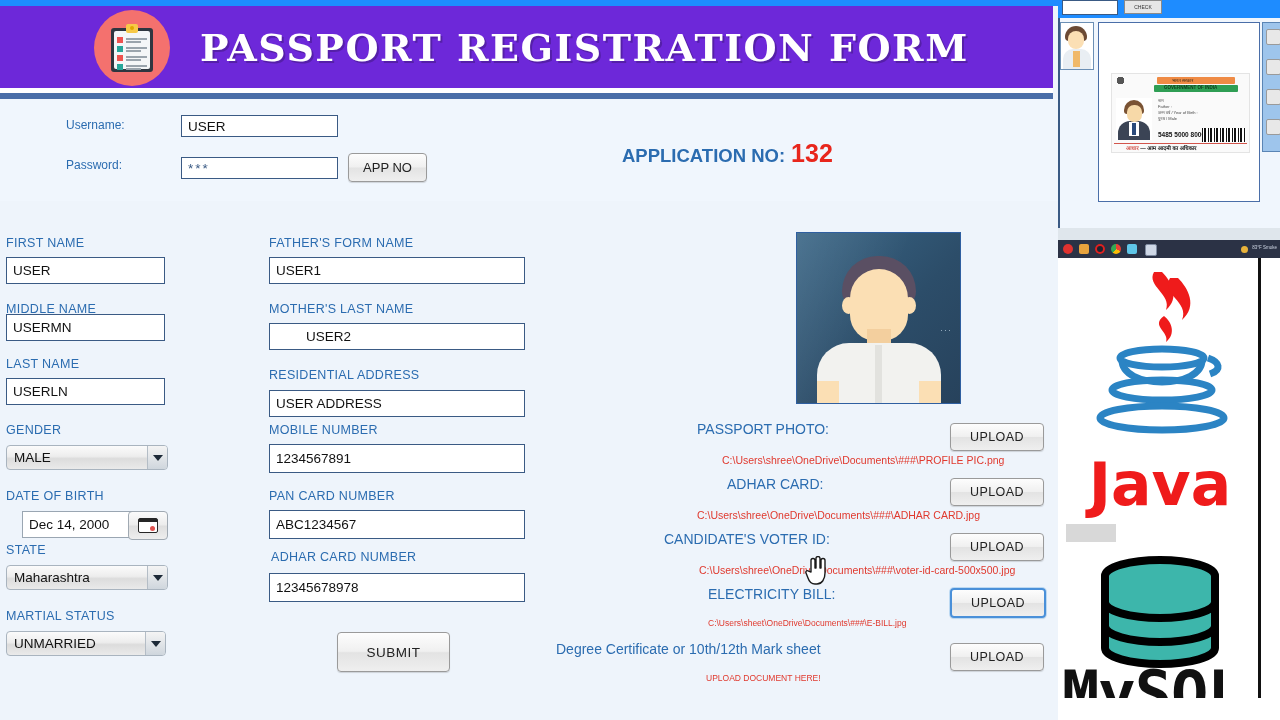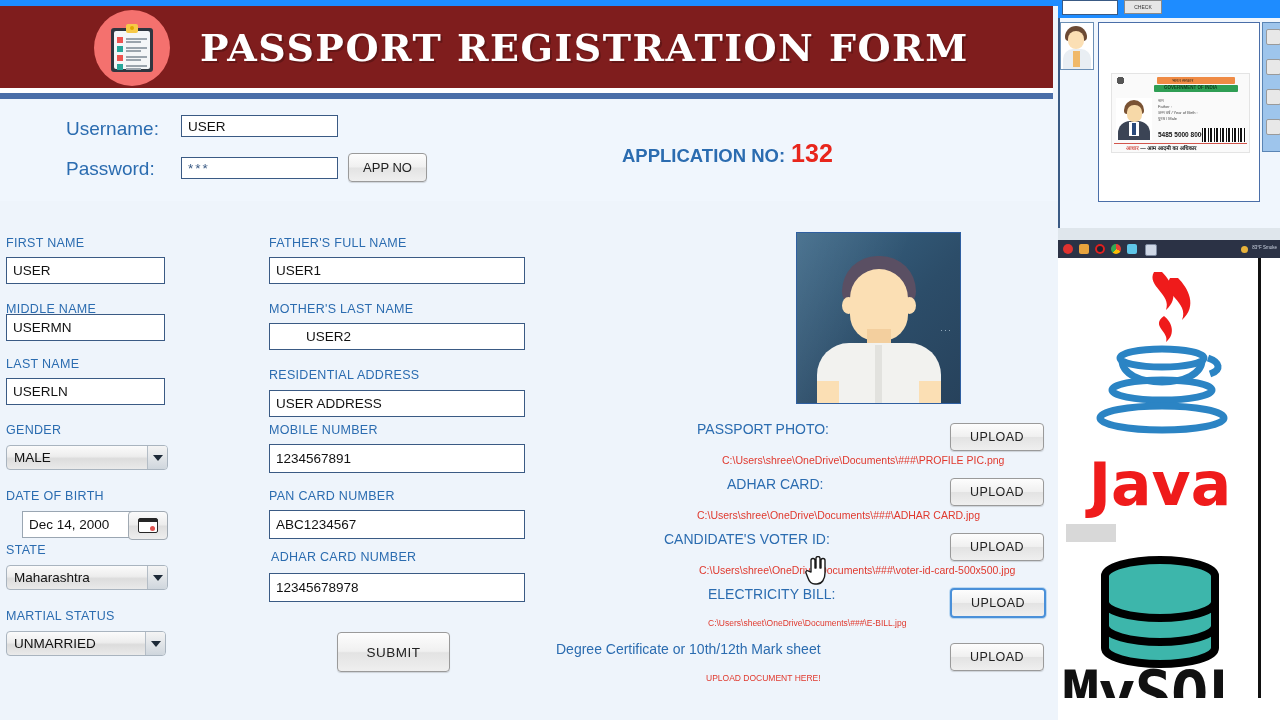--- a/index.html
+++ b/index.html
@@ -10,21 +10,21 @@
     position:relative;
   }
   
   #app-window{
     position:absolute;left:0;top:0;width:1058px;height:720px;
     background:#eef4fb;overflow:hidden;
   }
   
   #header-banner{
     position:absolute;left:0;top:6px;width:1053px;height:82px;
-    background:#7f1d1d;
+    background:#6d28d9;
     display:flex;align-items:center;
   }
   #header-topline{position:absolute;left:0;top:0;width:1058px;height:6px;background:#1e8cff;}
   #logo-wrap{
     position:absolute;left:94px;top:4px;width:76px;height:76px;
     border-radius:50%;background:#f4716e;
     display:flex;align-items:center;justify-content:center;
   }
   #clipboard-icon{position:relative;width:42px;height:48px;}
   #clipboard-icon .board{
@@ -53,21 +53,21 @@
   }
   #header-underline{position:absolute;left:0;top:88px;width:1053px;height:5px;background:#ffffff;}
   #header-darkbar{position:absolute;left:0;top:93px;width:1053px;height:6px;background:#4a6ea8;}
 
   
   #login-strip{
     position:absolute;left:0;top:99px;width:1058px;height:102px;
     background:#f0f6fd;border-bottom:1px solid #c9d6e6;
   }
   .login-label{
-    position:absolute;color:#2b6cb0;font-size:19px;
+    position:absolute;color:#2b6cb0;font-size:12px;
   }
   #lbl-username{left:66px;top:118px;}
   #lbl-password{left:66px;top:158px;}
   .flat-input{
     position:absolute;background:#ffffff;border:1.6px solid #3a5a84;
     font-family:"Liberation Sans",sans-serif;font-size:13.5px;color:#111;
     padding:0 6px;box-sizing:border-box;outline:none;
   }
   #inp-username{left:181px;top:115px;width:157px;height:22px;}
   #inp-password{left:181px;top:157px;width:157px;height:22px;letter-spacing:2px;color:#3a5a84;}
@@ -306,21 +306,21 @@
   </div>
 
   <div class="fld-label" style="left:6px;top:609px">MARTIAL STATUS</div>
   <div class="combo" style="left:6px;top:631px;width:160px">
     <span class="val">UNMARRIED</span>
     <span class="arrowbox">
         <i></i>
       </span>
   </div>
 
-  <div class="fld-label" style="left:269px;top:236px">FATHER'S FULL NAME</div>
+  <div class="fld-label" style="left:269px;top:236px">FATHER'S FORM NAME</div>
   <input class="txt-box" style="left: 269px; top: 257px; width: 256px; height: 27px;" value="USER1">
 
   <div class="fld-label" style="left:269px;top:302px">MOTHER'S LAST NAME</div>
   <input class="txt-box" style="left: 269px; top: 323px; width: 256px; height: 27px; padding-left: 36px;" value="USER2">
 
   <div class="fld-label" style="left:269px;top:368px">RESIDENTIAL ADDRESS</div>
   <input class="txt-box" style="left: 269px; top: 390px; width: 256px; height: 27px;" value="USER ADDRESS">
 
   <div class="fld-label" style="left:269px;top:423px">MOBILE NUMBER</div>
   <input class="txt-box" style="left: 269px; top: 444px; width: 256px; height: 29px;" value="1234567891">

